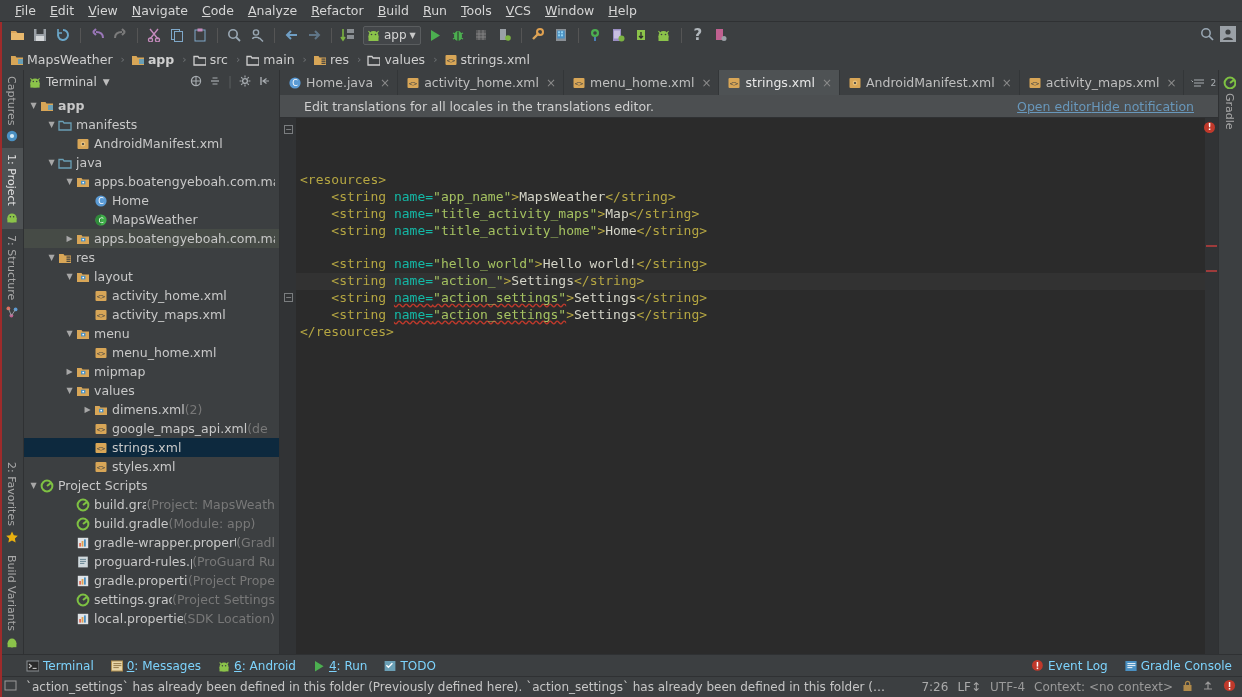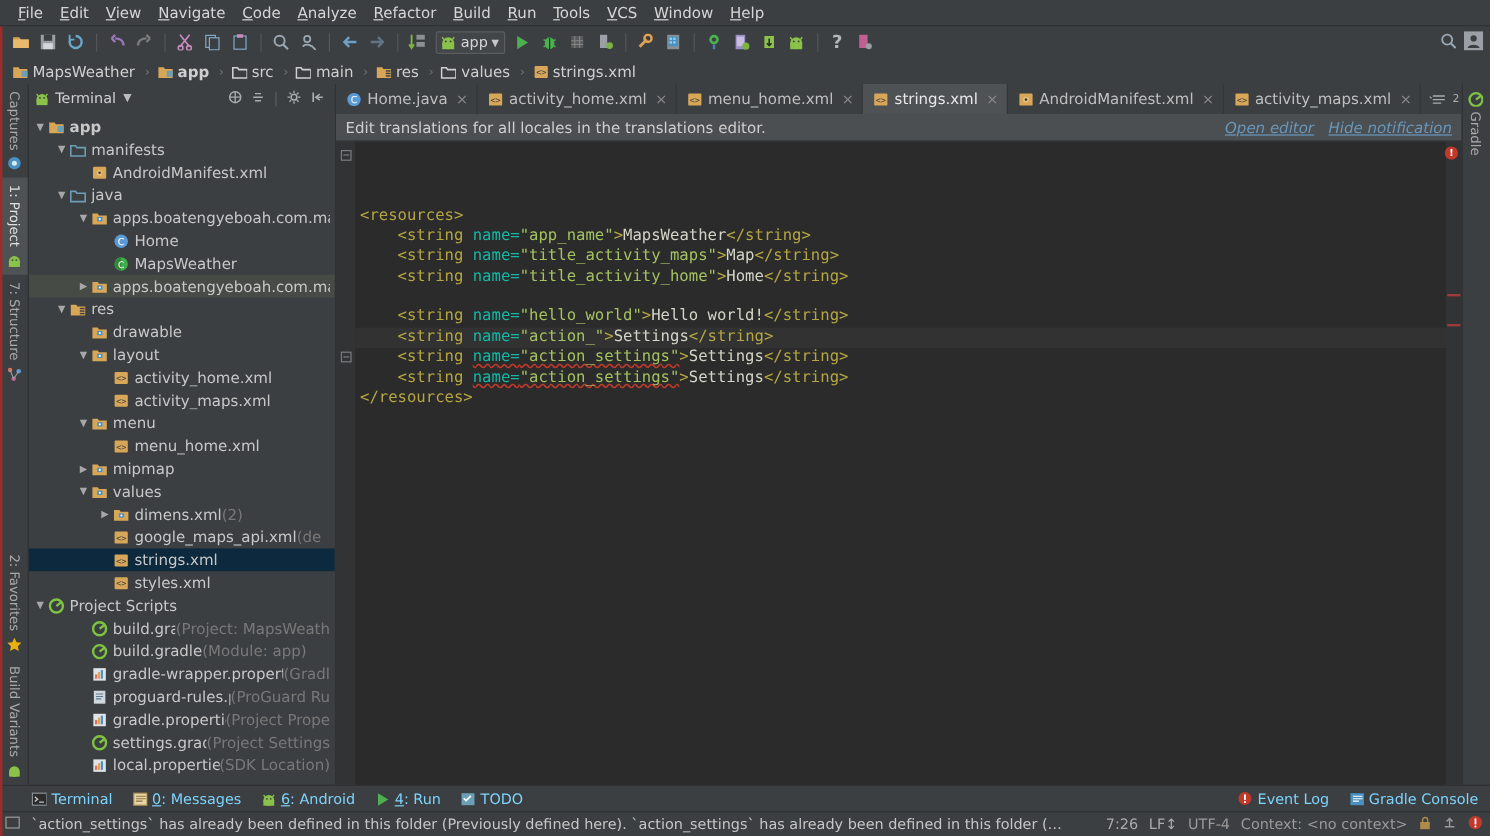--- a/index.html
+++ b/index.html
@@ -97,23 +97,23 @@
   .tab {
     display: flex; align-items: center; gap: 5px; padding: 0 7px 0 8px;
     font-size: 12.5px; color: #bfbfbf; border-right: 1px solid #333638;
   }
   .tab.active { background: #4e5254; color: #e8e8e8; }
   .tab .x { color: #8b8b8b; font-size: 12px; margin-left: 2px; }
   .tabs-right { margin-left: auto; display: flex; align-items: center; padding: 0 6px; gap: 2px; }
 
   .notif {
     height: 23px; flex: 0 0 23px; background: #4c4f51; display: flex; align-items: center;
-    padding: 0 8px; font-size: 12.5px; color: #cfcfcf; border-bottom: 1px solid #2f3133;
-  }
-  .notif-links { margin-left: auto; display: flex; gap: 12px; font-style: italic; }
+    padding: 0 24px; font-size: 12.5px; color: #cfcfcf; border-bottom: 1px solid #2f3133;
+  }
+  .notif-links { margin-left: auto; display: flex; gap: 0; }
   .notif-links a { color: #6897bb; text-decoration: underline; font-size: 12.5px; }
 
   .editorwrap { flex: 1; display: flex; min-height: 0; position: relative; }
   .gutter { width: 16px; flex: 0 0 16px; background: #313335; position: relative; }
   .fold { position: absolute; left: 4px; width: 9px; height: 9px; border: 1px solid #7a7d7f; color: #9a9d9f;
           font-size: 8px; line-height: 7px; text-align: center; background: #313335; }
   .code {
     flex: 1; background: #2b2b2b; position: relative; overflow: hidden;
     font-family: "DejaVu Sans Mono", monospace; font-size: 13px; line-height: 16.8px;
     padding-top: 4px; white-space: pre; color: #a9b7c6;
@@ -613,31 +613,20 @@
               <svg width="14" height="14">
                 <path d="M1 3h4.5l1 1.5H13V12H1z" fill="#d8a657"></path>
                 <rect x="8.5" y="5.5" width="4" height="1.2" fill="#3c3f41"></rect>
                 <rect x="8.5" y="7.6" width="4" height="1.2" fill="#3c3f41"></rect>
                 <rect x="8.5" y="9.7" width="4" height="1.2" fill="#3c3f41"></rect>
               </svg>
             </span>
             <span class="tlbl">res</span>
           </div>
           <div class="trow" style="padding-left: 40px;">
-            <span class="tw"></span>
-            <span class="ticon" style="display: flex; align-items: center; justify-content: center;">
-              <svg width="14" height="14">
-                <path d="M1 3h4.5l1 1.5H13V12H1z" fill="#d8a657"></path>
-                <rect x="5" y="5.8" width="4.4" height="3.6" fill="#4a90c2"></rect>
-                <circle cx="7.2" cy="7.6" r="0.9" fill="#fff"></circle>
-              </svg>
-            </span>
-            <span class="tlbl">drawable</span>
-          </div>
-          <div class="trow" style="padding-left: 40px;">
             <span class="tw">▼</span>
             <span class="ticon" style="display: flex; align-items: center; justify-content: center;">
               <svg width="14" height="14">
                 <path d="M1 3h4.5l1 1.5H13V12H1z" fill="#d8a657"></path>
                 <rect x="5" y="5.8" width="4.4" height="3.6" fill="#4a90c2"></rect>
                 <circle cx="7.2" cy="7.6" r="0.9" fill="#fff"></circle>
               </svg>
             </span>
             <span class="tlbl">layout</span>
           </div>

